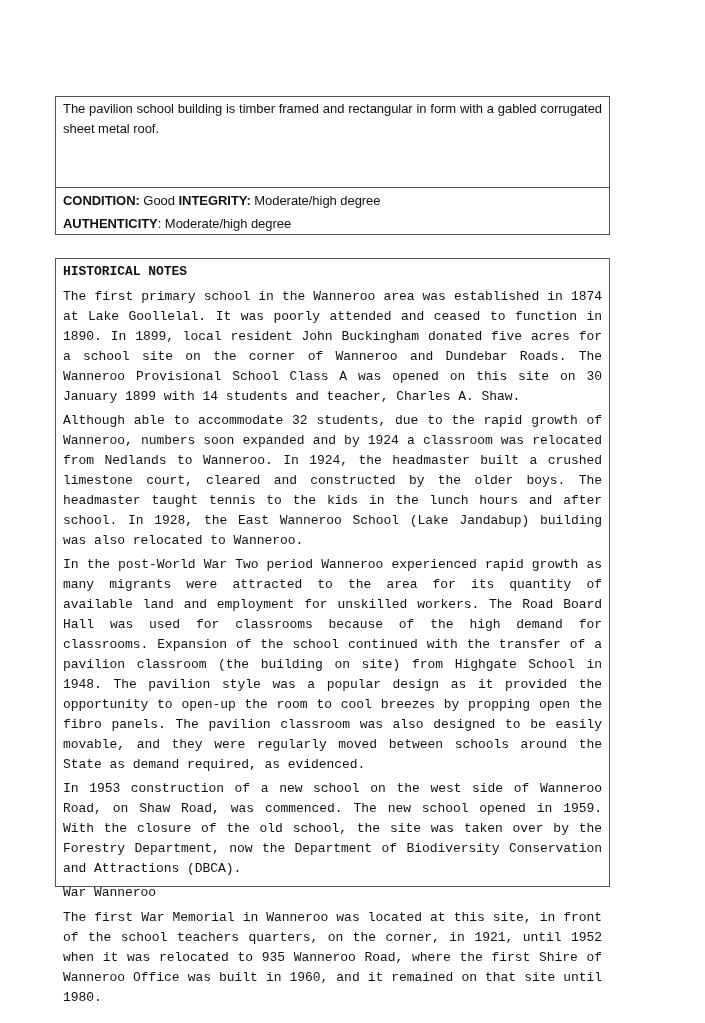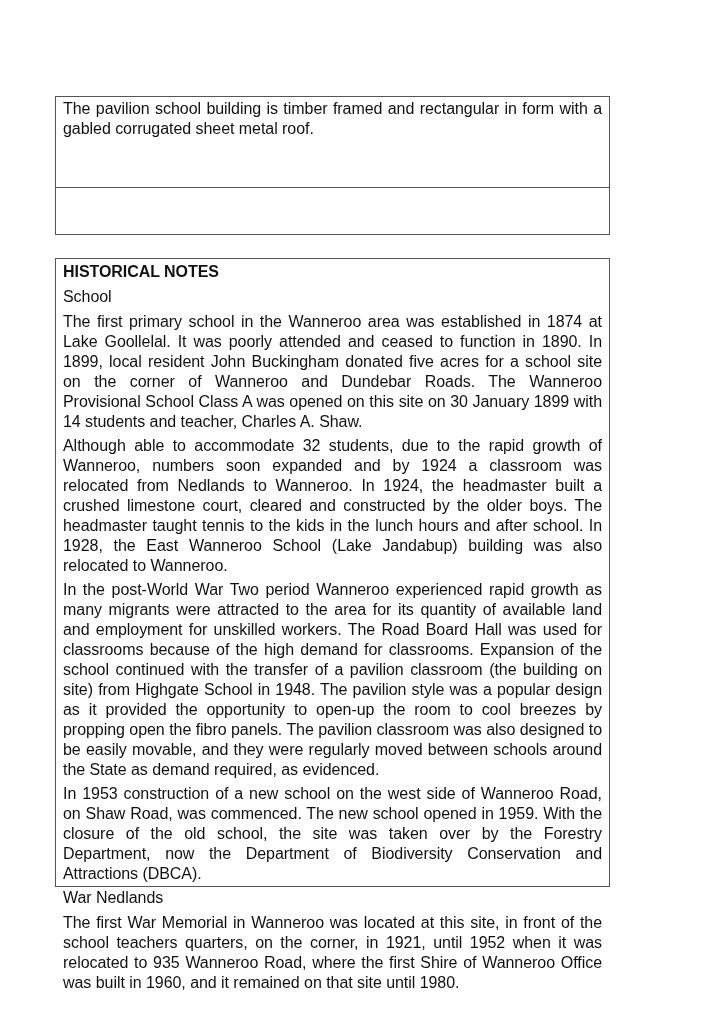--- a/index.html
+++ b/index.html
@@ -22,30 +22,31 @@
       border: 1px solid #555555;
       box-sizing: border-box;
     }
     #box-description {
       top: 96px;
       height: 139px;
     }
     #box-historical {
       top: 258px;
       height: 629px;
+      font-family: Liberation Mono, monospace;
     }
     .cell {
       padding: 2px 7px 0 7px;
     }
     .cell-divider {
       border-top: 1px solid #555555;
     }
     p {
       margin: 0 0 4px 0;
-      font-size: 16px;
+      font-size: 13px;
       line-height: 20px;
       text-align: justify;
       letter-spacing: -0.05px;
     }
     .desc-cell p { margin-bottom: 3px; }
     .cond-cell { padding-top: 3px; }
     .cond-cell p { margin-bottom: 3px; }
     b { font-weight: bold; }
     .heading {
       font-weight: bold;
@@ -57,29 +58,30 @@
     }
   </style>
 </head>
 <body>
 
 <div class="box" id="box-description">
   <div class="cell desc-cell" style="height:88px;">
     <p>The pavilion school building is timber framed and rectangular in form with a gabled corrugated sheet metal roof.</p>
   </div>
   <div class="cell cell-divider cond-cell">
+    <p><b>CONDITION:</b><span> Good </span><b>INTEGRITY:</b><span> Moderate/high degree</span></p>
+    <p><b>AUTHENTICITY</b><span>: Moderate/high degree</span></p>
   </div>
 </div>
 
 <div class="box" id="box-historical">
   <div class="cell" style="padding-top:3px;">
     <p class="heading">HISTORICAL NOTES</p>
 
-    <p class="subheading">School</p>
     <p>The first primary school in the Wanneroo area was established in 1874 at Lake Goollelal. It was poorly attended and ceased to function in 1890. In 1899, local resident John Buckingham donated five acres for a school site on the corner of Wanneroo and Dundebar Roads.  The Wanneroo Provisional School Class A was opened on this site on 30 January 1899 with 14 students and teacher, Charles A. Shaw.</p>
     <p>Although able to accommodate 32 students, due to the rapid growth of Wanneroo, numbers soon expanded and by 1924 a classroom was relocated from Nedlands to Wanneroo. In 1924, the headmaster built a crushed limestone court, cleared and constructed by the older boys. The headmaster taught tennis to the kids in the lunch hours and after school. In 1928, the East Wanneroo School (Lake Jandabup) building was also relocated to Wanneroo.</p>
     <p>In the post-World War Two period Wanneroo experienced rapid growth as many migrants were attracted to the area for its quantity of available land and employment for unskilled workers.  The Road Board Hall was used for classrooms because of the high demand for classrooms. Expansion of the school continued with the transfer of a pavilion classroom (the building on site) from Highgate School in 1948. The pavilion style was a popular design as it provided the opportunity to open-up the room to cool breezes by propping open the fibro panels. The pavilion classroom was also designed to be easily movable, and they were regularly moved between schools around the State as demand required, as evidenced.</p>
     <p>In 1953 construction of a new school on the west side of Wanneroo Road, on Shaw Road, was commenced. The new school opened in 1959. With the closure of the old school, the site was taken over by the Forestry Department, now the Department of Biodiversity Conservation and Attractions (DBCA).</p>
 
-    <p class="subheading">War Nedlands</p>
+    <p class="subheading">War Wanneroo</p>
     <p>The first War Memorial in Wanneroo was located at this site, in front of the school teachers quarters, on the corner, in 1921, until 1952 when it was relocated to 935 Wanneroo Road, where the first Shire of Wanneroo Office was built in 1960, and it remained on that site until 1980.</p>
   </div>
 </div>
 
 </body></html>

